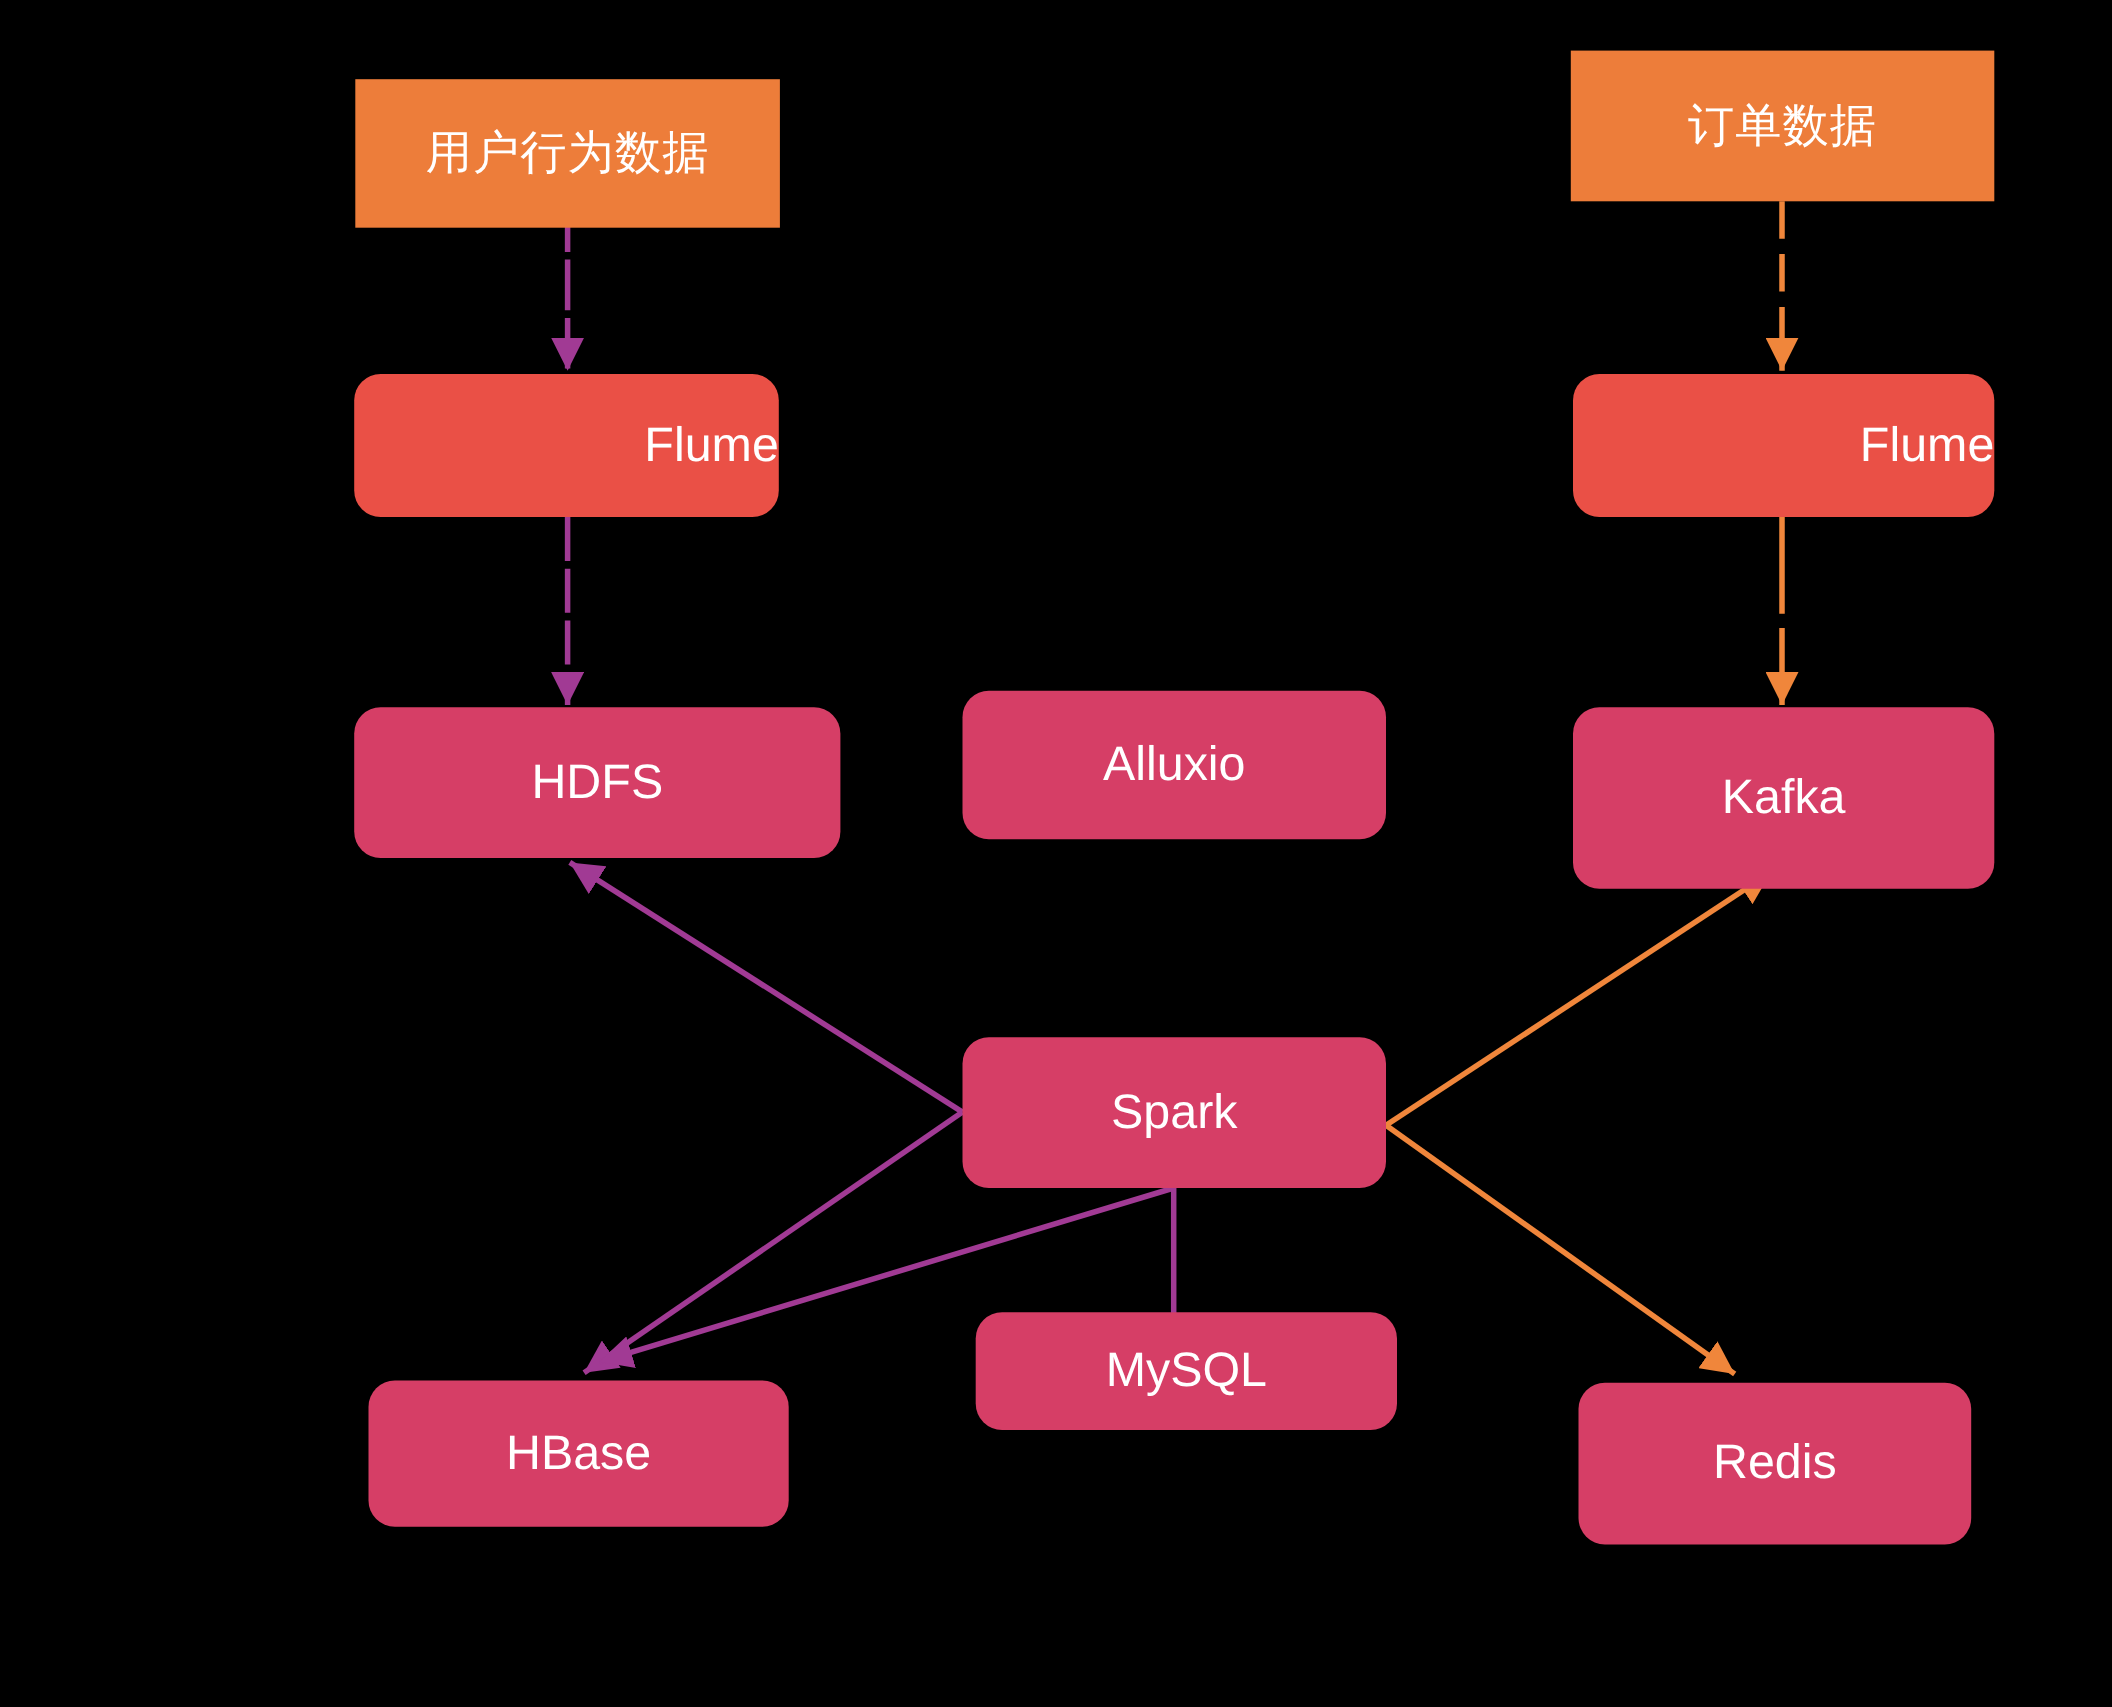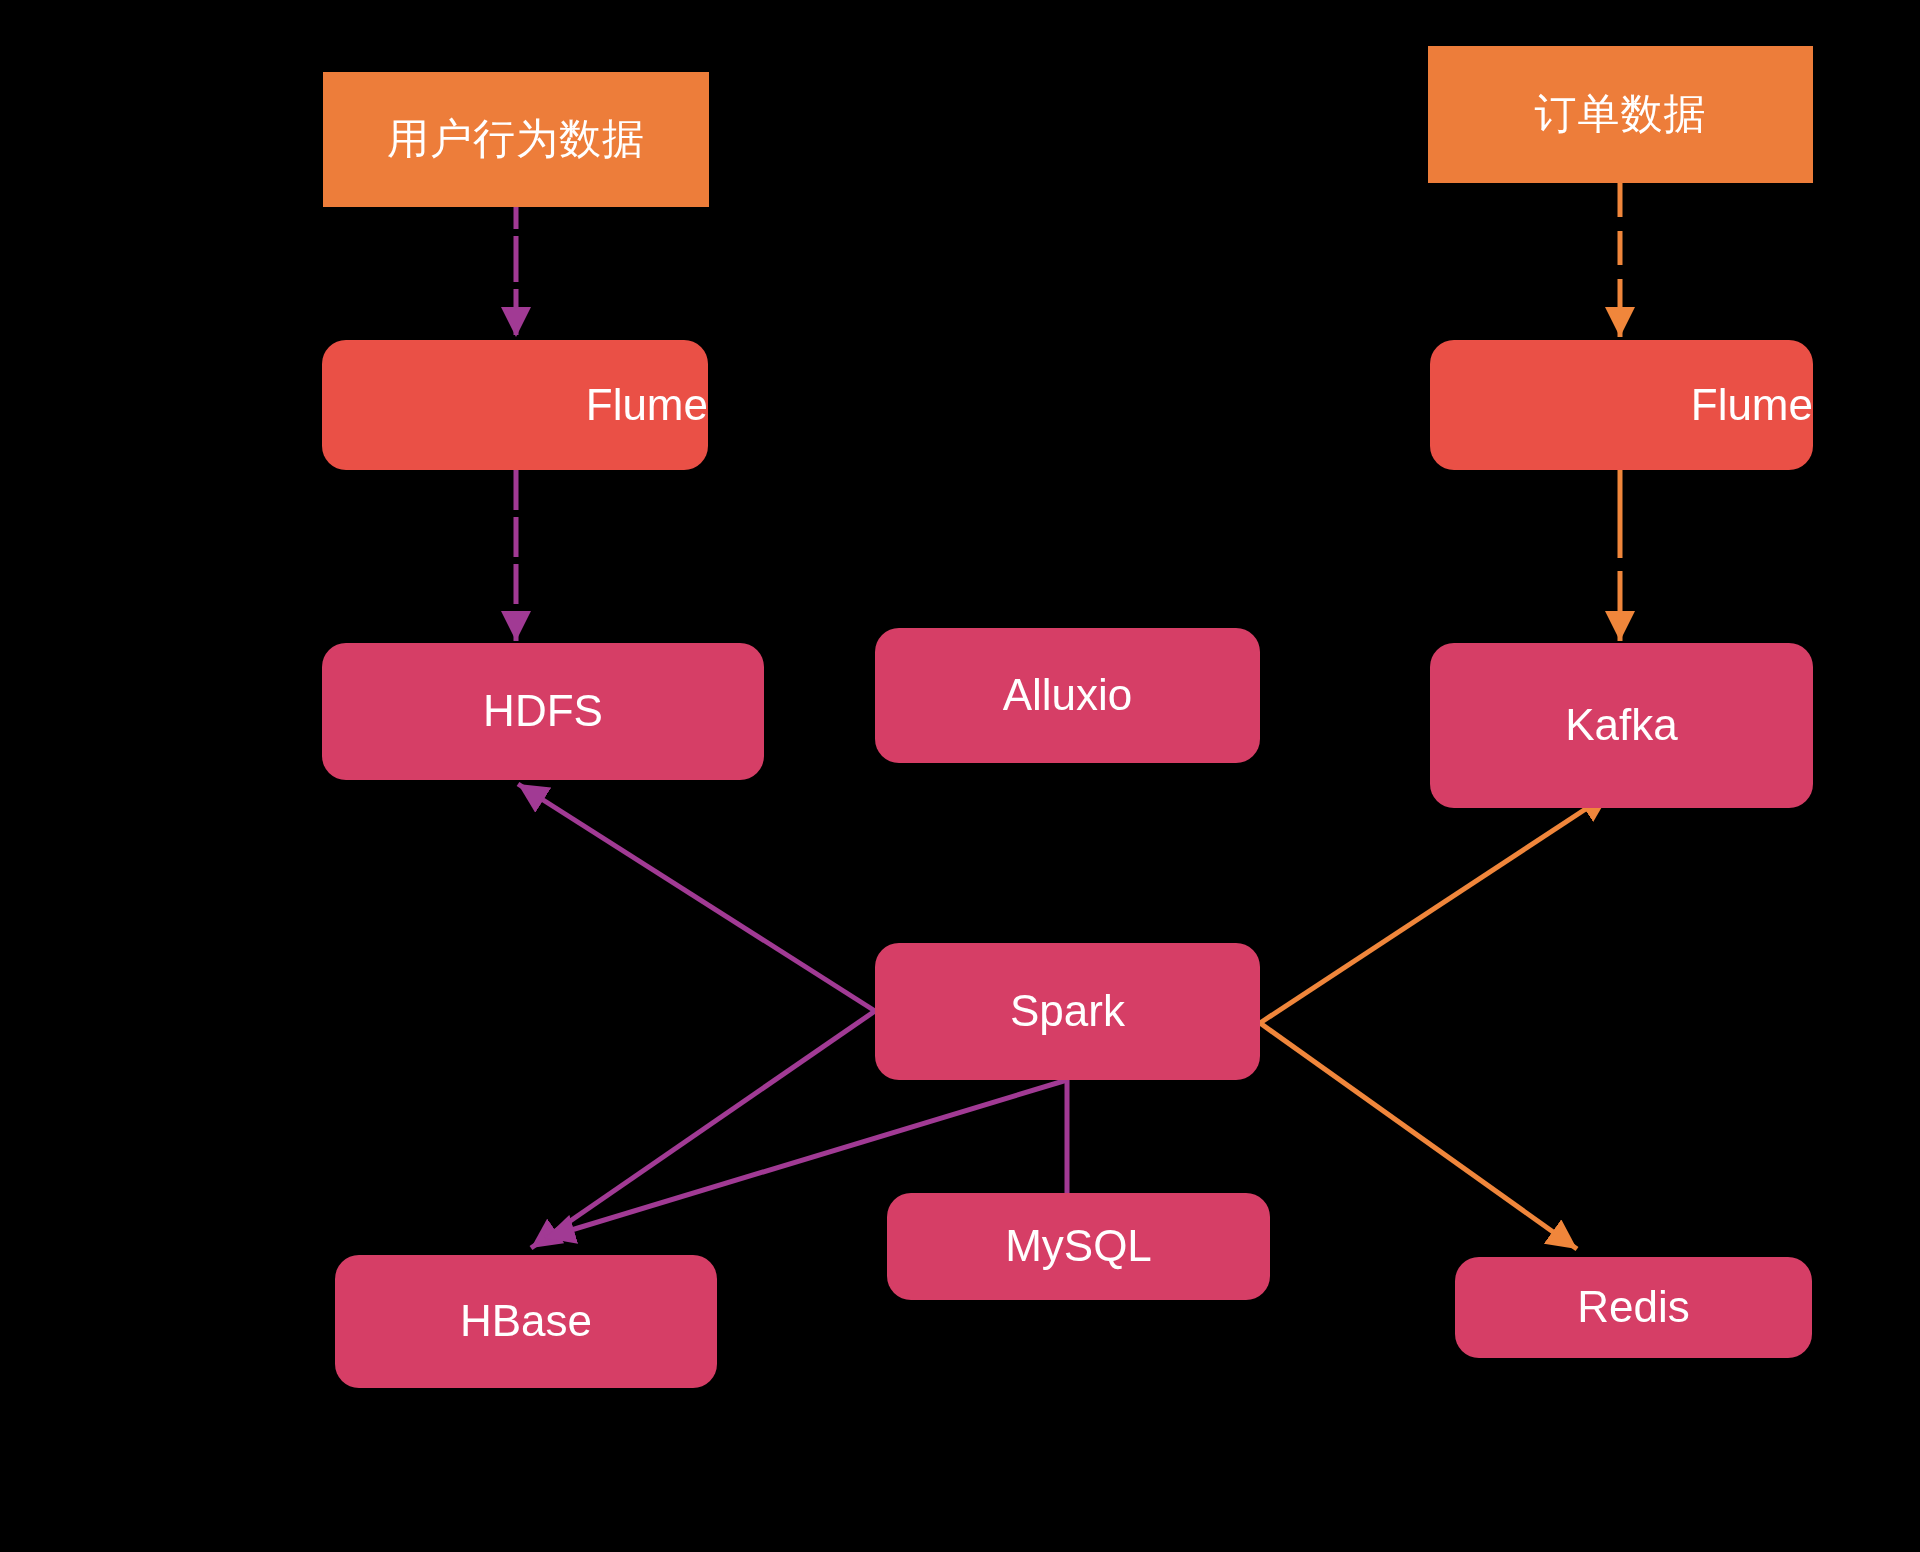--- a/index.html
+++ b/index.html
@@ -40,21 +40,21 @@
   .n-user   {left:323px; top:48px;   width:386px; height:135px;margin-top:24px;}
   .n-order  {left:1428px;top:46px;   width:385px; height:137px;}
   .n-flume-l{left:322px; top:340px;  width:386px; height:130px;}
   .n-flume-r{left:1430px;top:340px;  width:383px; height:130px;}
   .n-hdfs   {left:322px; top:643px;  width:442px; height:137px;}
   .n-alluxio{left:875px; top:628px;  width:385px; height:135px;}
   .n-kafka  {left:1430px;top:643px;  width:383px; height:165px;}
   .n-spark  {left:875px; top:943px;  width:385px; height:137px;}
   .n-hbase  {left:335px; top:1255px; width:382px; height:133px;}
   .n-mysql  {left:887px; top:1193px; width:383px; height:107px;}
-  .n-redis  {left:1435px;top:1257px; width:357px; height:101px;margin-left:20px;}
+  .n-redis  {left:1435px;top:1257px; width:357px; height:147px;}
 </style>
 </head>
 <body>
 
 <div class="canvas">
 
   <svg class="edges" viewBox="0 0 1920 1552" xmlns="http://www.w3.org/2000/svg">
     <defs>
       <marker id="arrow-purple" viewBox="0 0 10 10" refX="10" refY="5" markerWidth="6" markerHeight="6" orient="auto-start-reverse">
         <path class="mk-purple" d="M0,0 L10,5 L0,10 z"></path>

